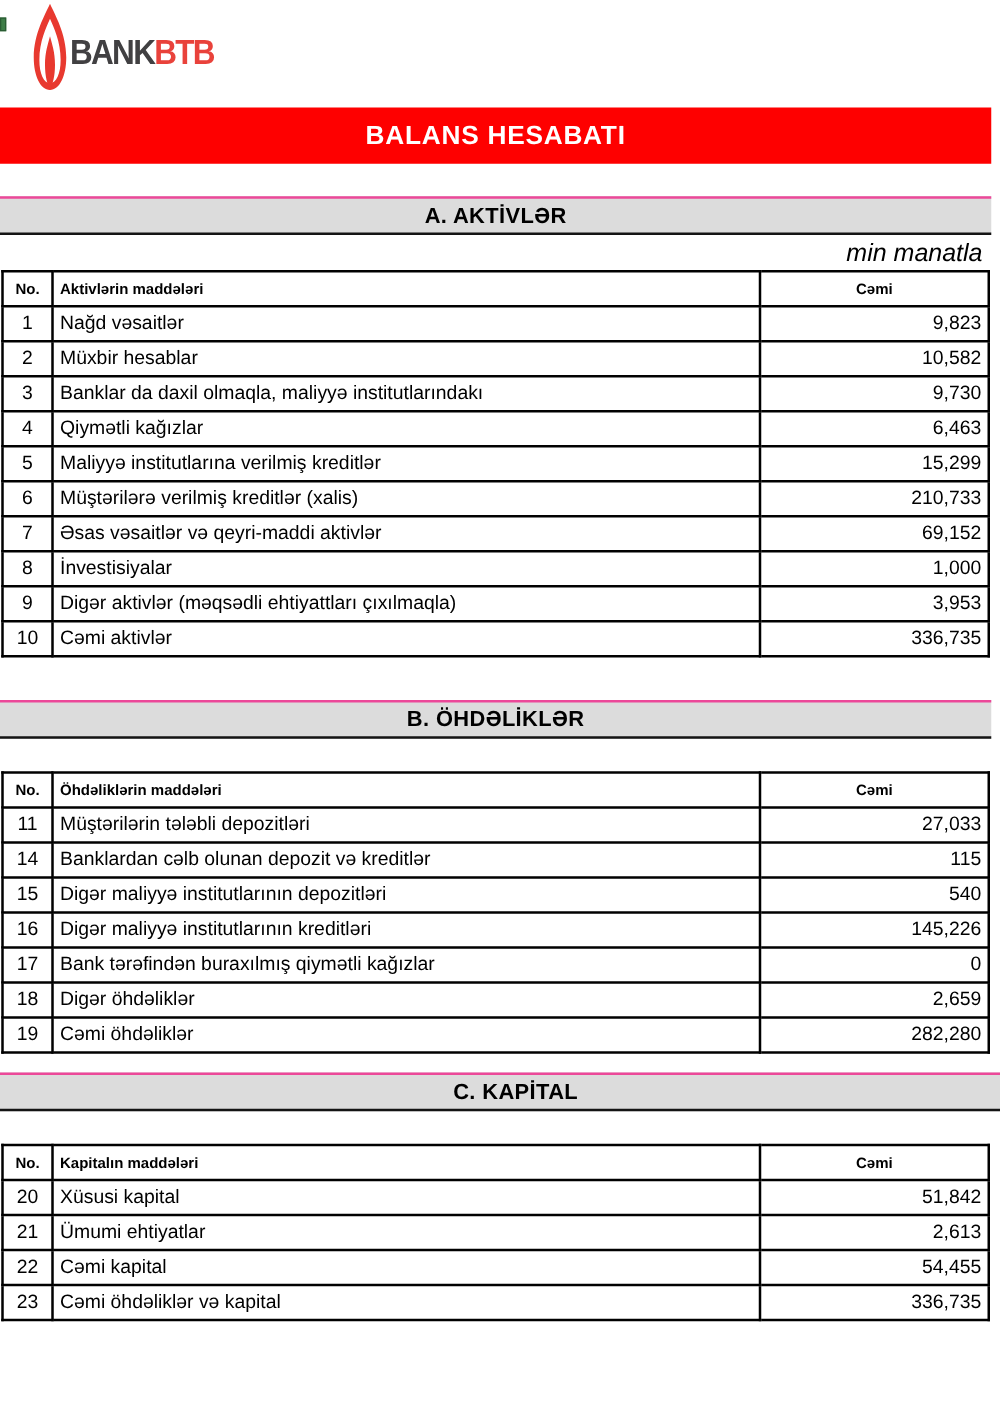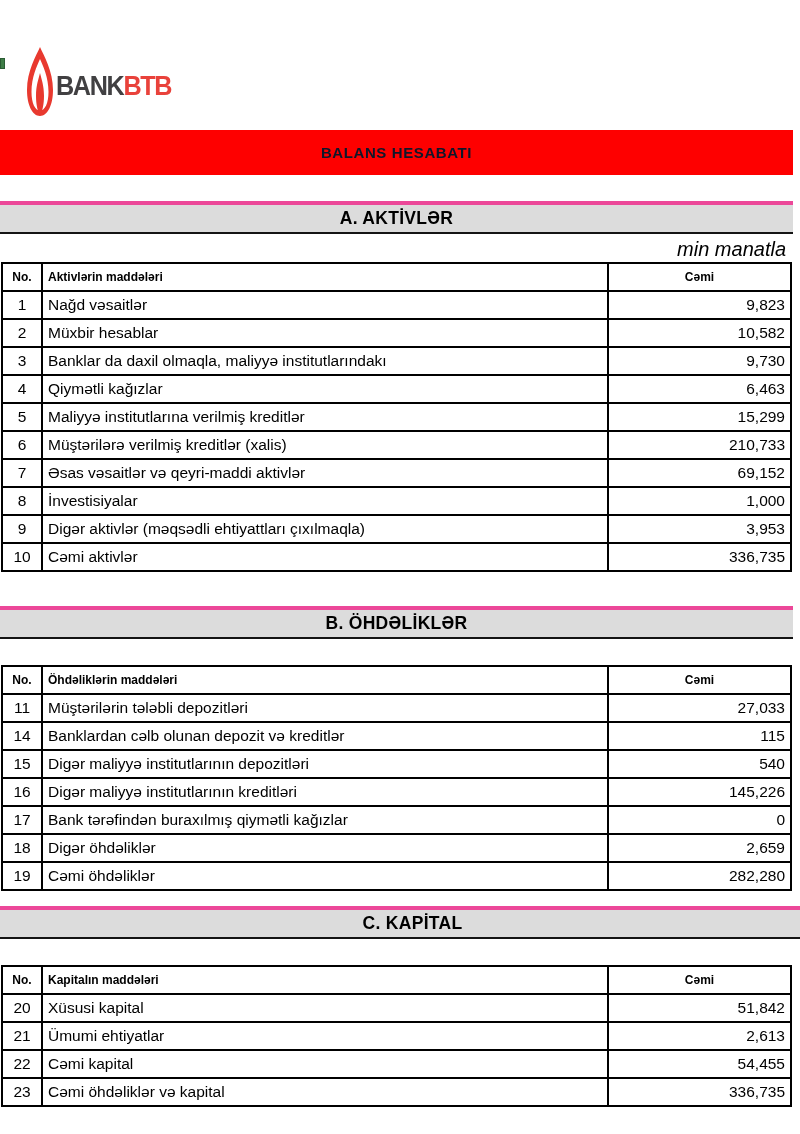--- a/index.html
+++ b/index.html
@@ -7,46 +7,46 @@
     position: relative;
     width: 800px;
     height: 1134px;
     background: #ffffff;
     font-family: "Liberation Sans", sans-serif;
     color: #000000;
     overflow: hidden;
   }
 
   
-  .logo-row { position: relative; height: 86px; margin-top: 44px; }
+  .logo-row { position: relative; height: 86px; }
   .green-mark {
     position: absolute; left: 0; top: 14px;
     width: 5px; height: 11px;
     background: #3e7d47; border: 1px solid #2a5c33; box-sizing: border-box;
   }
   .flame { position: absolute; left: 26px; top: 3px; }
   .wordmark {
     position: absolute; left: 56px; top: 26px;
     font-size: 28px; font-weight: bold; letter-spacing: -1.5px;
     transform: scaleX(0.9); transform-origin: 0 0; white-space: nowrap;
   }
   .wordmark .bank { color: #414042; }
   .wordmark .btb  { color: #e9423b; }
 
   
   .banner {
     width: 793px; height: 45px; background: #fe0000;
     display: flex; align-items: center; justify-content: center;
   }
-  .banner-title { color: #0f172a; font-size: 15px; font-weight: bold; letter-spacing: 0.6px; }
+  .banner-title { color: #ffffff; font-size: 21px; font-weight: bold; letter-spacing: 0.6px; }
 
   
   .section-band {
     width: 793px; height: 27px; background: #dcdcdc;
-    border-top: 4px solid #ec4899; border-bottom: 2px solid #141414;
+    border-top: 2px solid #ec4899; border-bottom: 2px solid #141414;
     display: flex; align-items: center; justify-content: center;
     box-sizing: content-box;
   }
   .band-a { margin-top: 26px; }
   .band-b { margin-top: 34px; }
   .band-c { margin-top: 15px; padding-left: 16px; }
   .section-band .title { font-size: 17.5px; font-weight: bold; letter-spacing: 0.3px; }
 
   
   .unit-note {

